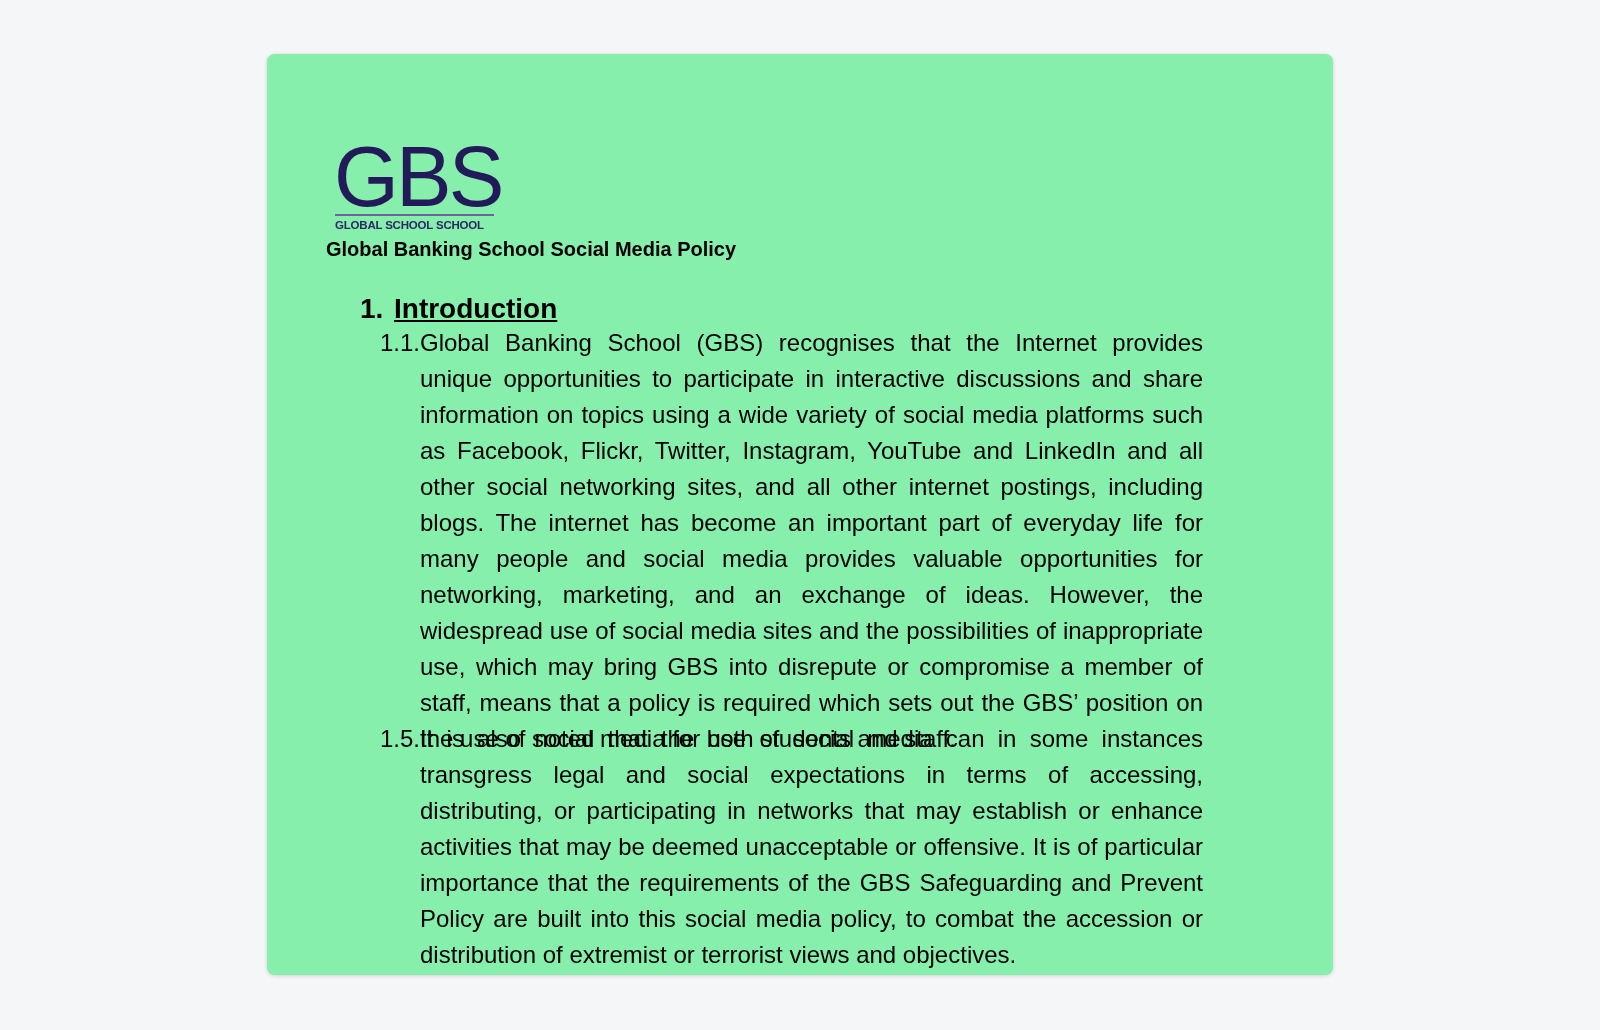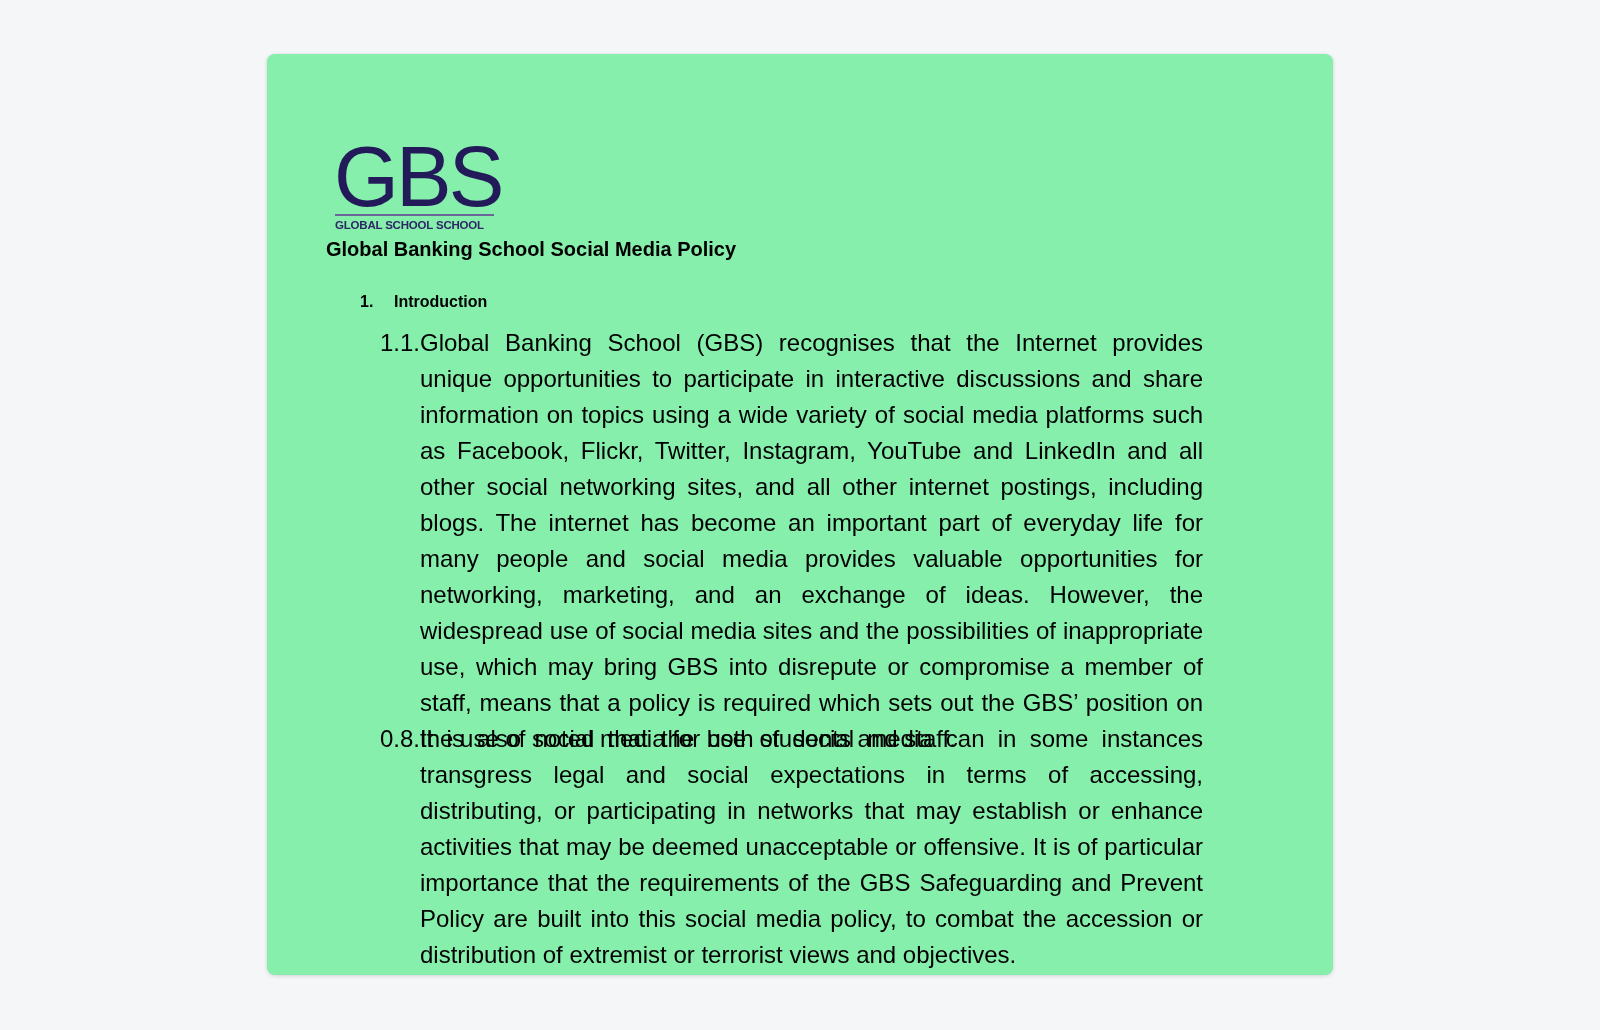--- a/index.html
+++ b/index.html
@@ -70,24 +70,25 @@
     font-size: 20px;
     font-weight: 700;
     white-space: nowrap;
     margin: 0;
     text-align: right;
   }
   .section-heading {
     position: absolute;
     left: 93px;
     top: 239px;
-    font-size: 16px;
+    font-size: 28px;
     font-weight: 700;
     margin: 0;
     white-space: nowrap;
+    text-decoration: underline;
   }
   .section-heading .num {
     display: inline-block;
     width: 34px;
   }
   .clause {
     position: absolute;
     left: 113px;
     width: 823px;
     font-size: 24px;
@@ -126,17 +127,17 @@
   <h2 class="section-heading">
     <span class="num">1.</span><span>Introduction</span>
   </h2>
 
   <div class="clause" id="clause-1-1">
     <span class="num">1.1.</span>
     <p class="text">Global Banking School (GBS) recognises that the Internet provides unique opportunities to participate in interactive discussions and share information on topics using a wide variety of social media platforms such as Facebook, Flickr, Twitter, Instagram, YouTube and LinkedIn and all other social networking sites, and all other internet postings, including blogs. The internet has become an important part of everyday life for many people and social media provides valuable opportunities for networking, marketing, and an exchange of ideas. However, the widespread use of social media sites and the possibilities of inappropriate use, which may bring GBS into disrepute or compromise a member of staff, means that a policy is required which sets out the GBS’ position on the use of social media for both students and staff.</p>
   </div>
 
   <div class="clause" id="clause-1-2">
-    <span class="num">0.8.</span>
+    <span class="num">1.5.</span>
     <p class="text">It is also noted that the use of social media can in some instances transgress legal and social expectations in terms of accessing, distributing, or participating in networks that may establish or enhance activities that may be deemed unacceptable or offensive. It is of particular importance that the requirements of the GBS Safeguarding and Prevent Policy are built into this social media policy, to combat the accession or distribution of extremist or terrorist views and objectives.</p>
   </div>
 
 </div>
 
 </body></html>

